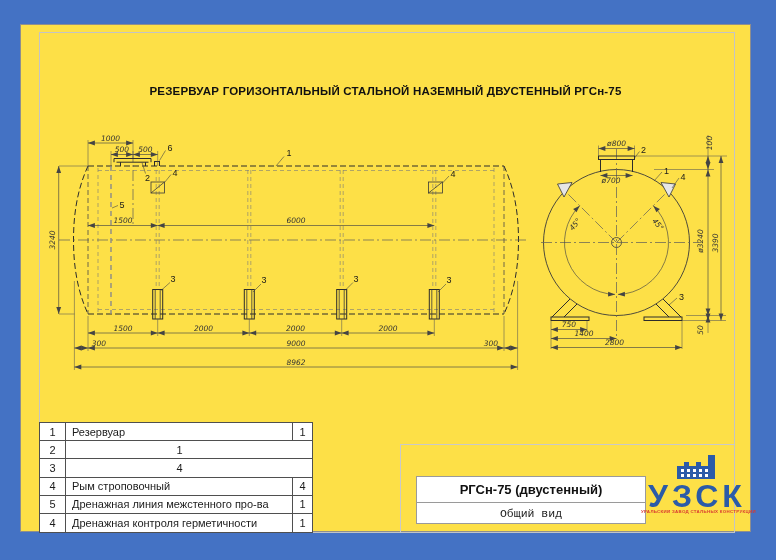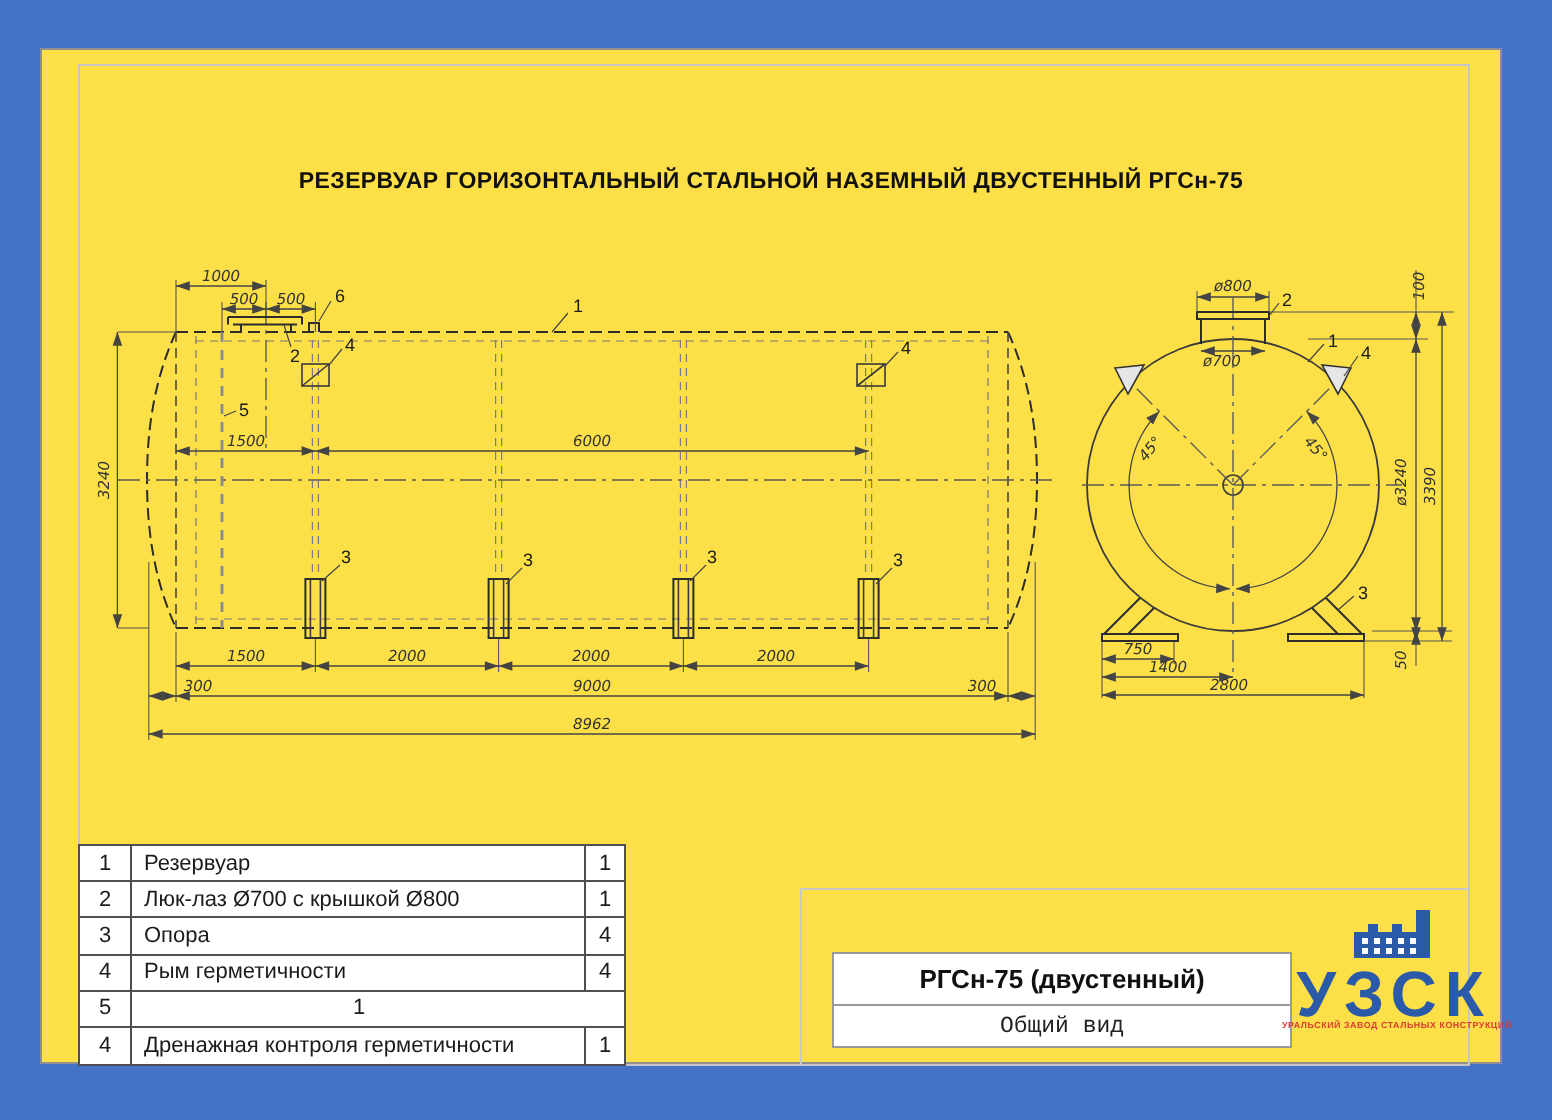--- a/index.html
+++ b/index.html
@@ -213,35 +213,34 @@
     </svg>
 
     <div class="ptable">
       <div class="prow">
         <div class="pc">1</div>
         <div class="pc name">Резервуар</div>
         <div class="pc">1</div>
       </div>
       <div class="prow">
         <div class="pc">2</div>
-        <div class="pc name">Люк-лаз Ø700 с крышкой Ø800</div>
         <div class="pc">1</div>
       </div>
       <div class="prow">
         <div class="pc">3</div>
-        <div class="pc name">Опора</div>
-        <div class="pc">4</div>
-      </div>
-      <div class="prow">
-        <div class="pc">4</div>
-        <div class="pc name">Рым герметичности</div>
+        <div class="pc">4</div>
+      </div>
+      <div class="prow">
+        <div class="pc">4</div>
+        <div class="pc name">Рым строповочный</div>
         <div class="pc">4</div>
       </div>
       <div class="prow">
         <div class="pc">5</div>
+        <div class="pc name">Дренажная линия межстенного про-ва</div>
         <div class="pc">1</div>
       </div>
       <div class="prow">
         <div class="pc">4</div>
         <div class="pc name">Дренажная контроля герметичности</div>
         <div class="pc">1</div>
       </div>
     </div>
 
     <div class="tb-v"></div>

